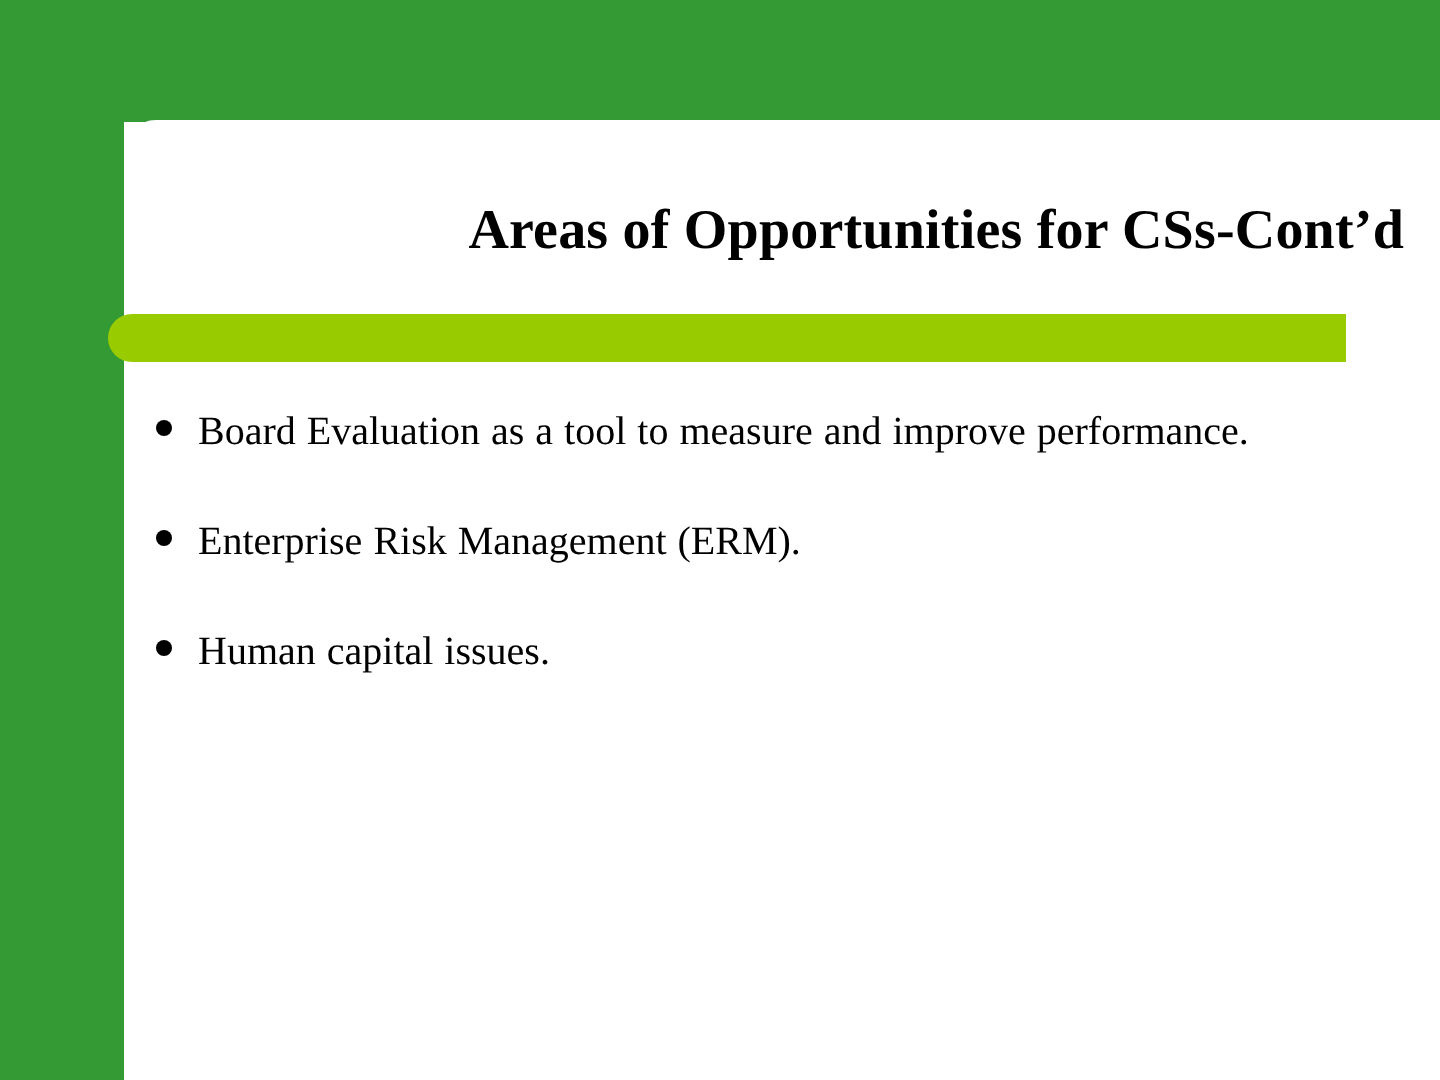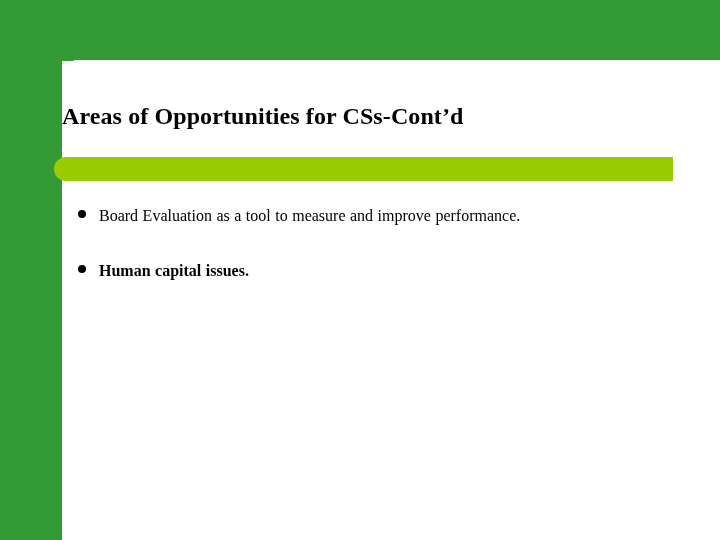--- a/index.html
+++ b/index.html
@@ -50,25 +50,25 @@
   
   .title-zone {
     position: absolute;
     left: 62px;
     top: 96px;
     width: 640px;
     height: 58px;
   }
   .slide-title {
     font-family: "Liberation Serif", "DejaVu Serif", serif;
-    font-size: 24px;
+    font-size: 28px;
     font-weight: bold;
     color: #000000;
     line-height: 40px;
-    text-align: left;
+    text-align: right;
     letter-spacing: 0.1px;
     white-space: nowrap;
   }
 
   
   .accent-bar {
     position: absolute;
     left: 54px;
     top: 157px;
     width: 619px;
@@ -85,34 +85,33 @@
     top: 196px;
     width: 584px;
   }
   .bullet-row {
     position: relative;
     padding-left: 21px;
     margin-bottom: 15px;
   }
   .bullet-row:last-child {
     margin-bottom: 4px;
-    font-weight: bold;
   }
   .bullet-marker {
     position: absolute;
     left: 0;
     top: 14px;
     width: 8px;
     height: 8px;
     border-radius: 50%;
     background: #000000;
   }
   .bullet-text {
     font-family: "Liberation Serif", "DejaVu Serif", serif;
-    font-size: 16px;
+    font-size: 20px;
     line-height: 40px;
     color: #000000;
     text-align: justify;
     text-justify: inter-word;
     word-spacing: 0.5px;
   }
   .bullet-text.nojustify {
     text-align: left;
   }
 </style>
@@ -131,20 +130,24 @@
 
   <div class="accent-bar"></div>
 
   <div class="body-zone">
 
     <div class="bullet-row">
       <span class="bullet-marker"></span>
       <div class="bullet-text">Board Evaluation as a tool to measure and improve performance.</div>
     </div>
 
+    <div class="bullet-row">
+      <span class="bullet-marker"></span>
+      <div class="bullet-text nojustify">Enterprise Risk Management (ERM).</div>
+    </div>
 
 
     <div class="bullet-row">
       <span class="bullet-marker"></span>
       <div class="bullet-text nojustify">Human capital issues.</div>
     </div>
 
   </div>
 
 </div>

